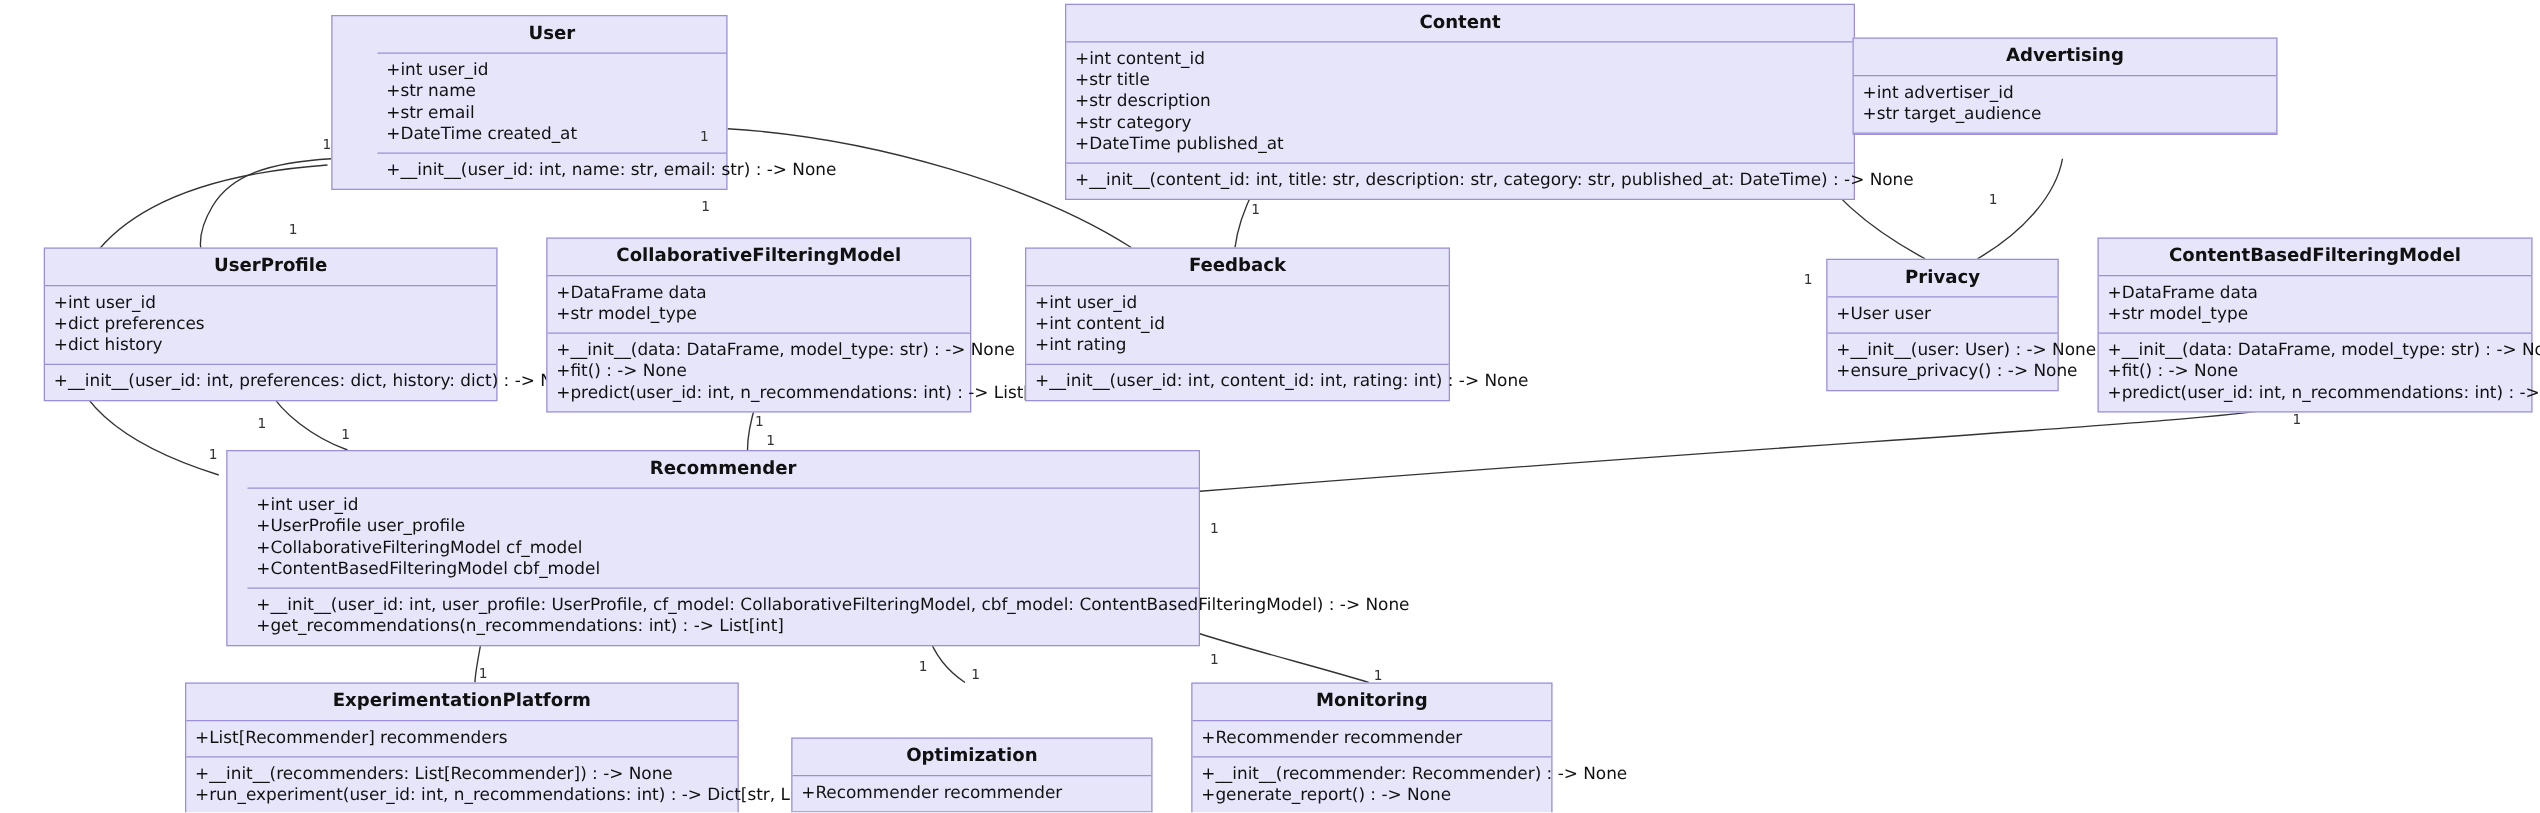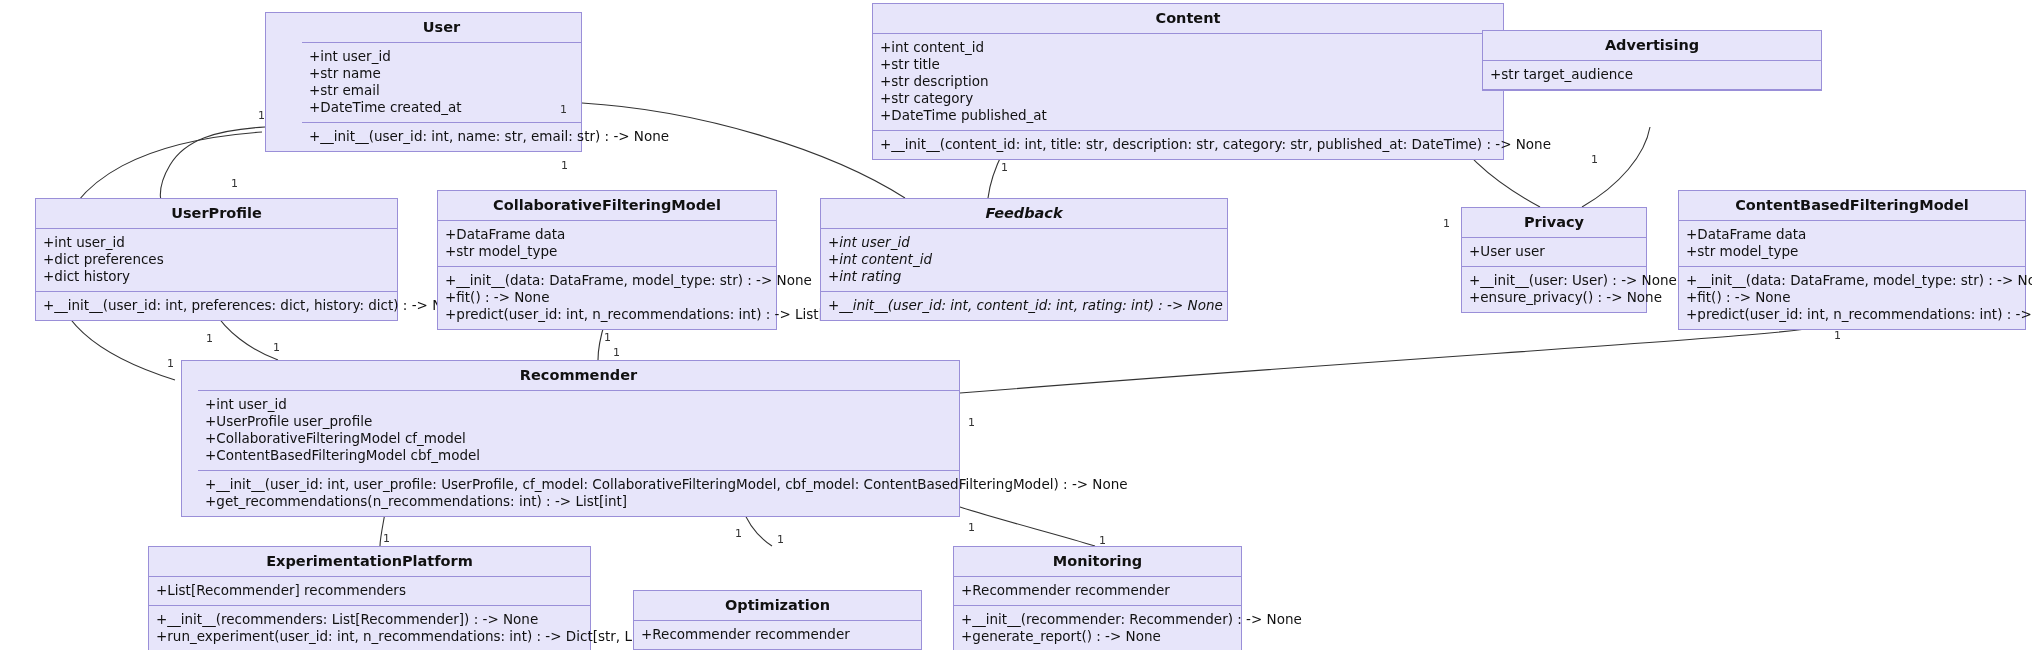--- a/index.html
+++ b/index.html
@@ -94,36 +94,37 @@
         <div class="uml-section attrs">
           <div class="uml-row">+int user_id</div>
           <div class="uml-row">+str name</div>
           <div class="uml-row">+str email</div>
           <div class="uml-row">+DateTime created_at</div>
         </div>
         <div class="uml-section methods">
           <div class="uml-row">+__init__(user_id: int, name: str, email: str) : -&gt; None</div>
         </div>
       </div>
-      <div class="uml-class" style="left: 872px; top: 3px; width: 632px;">
+      <div class="uml-class" style="left: 852px; top: 3px; width: 632px;">
         <div class="uml-title">Content</div>
         <div class="uml-section attrs">
           <div class="uml-row">+int content_id</div>
           <div class="uml-row">+str title</div>
           <div class="uml-row">+str description</div>
           <div class="uml-row">+str category</div>
           <div class="uml-row">+DateTime published_at</div>
         </div>
         <div class="uml-section methods">
           <div class="uml-row">+__init__(content_id: int, title: str, description: str, category: str, published_at: DateTime) : -&gt; None</div>
         </div>
       </div>
       <div class="uml-class" style="left: 1482px; top: 30px; width: 340px;">
         <div class="uml-title">Advertising</div>
         <div class="uml-section attrs">
+          <div class="uml-row">+int advertiser_id</div>
           <div class="uml-row">+str target_audience</div>
         </div>
       </div>
       <div class="uml-class" style="left: 35px; top: 198px; width: 363px;">
         <div class="uml-title">UserProfile</div>
         <div class="uml-section attrs">
           <div class="uml-row">+int user_id</div>
           <div class="uml-row">+dict preferences</div>
           <div class="uml-row">+dict history</div>
         </div>
@@ -136,21 +137,21 @@
         <div class="uml-section attrs">
           <div class="uml-row">+DataFrame data</div>
           <div class="uml-row">+str model_type</div>
         </div>
         <div class="uml-section methods">
           <div class="uml-row">+__init__(data: DataFrame, model_type: str) : -&gt; None</div>
           <div class="uml-row">+fit() : -&gt; None</div>
           <div class="uml-row">+predict(user_id: int, n_recommendations: int) : -&gt; List[int]</div>
         </div>
       </div>
-      <div class="uml-class" style="left: 820px; top: 198px; width: 408px; font-style: italic;">
+      <div class="uml-class" style="left: 820px; top: 198px; width: 340px;">
         <div class="uml-title">Feedback</div>
         <div class="uml-section attrs">
           <div class="uml-row">+int user_id</div>
           <div class="uml-row">+int content_id</div>
           <div class="uml-row">+int rating</div>
         </div>
         <div class="uml-section methods">
           <div class="uml-row">+__init__(user_id: int, content_id: int, rating: int) : -&gt; None</div>
         </div>
       </div>

